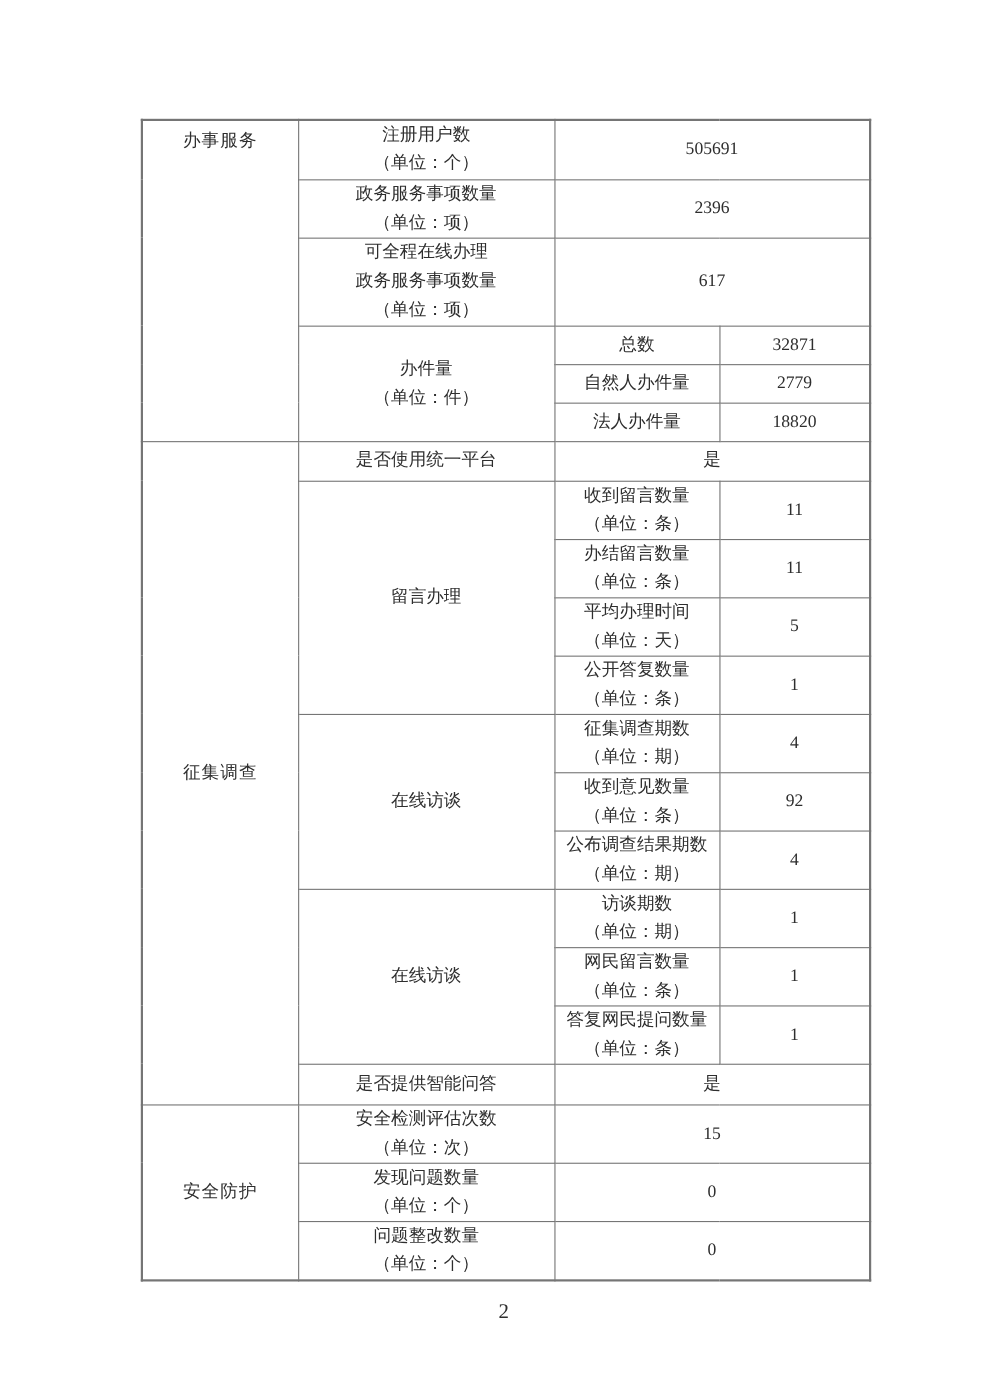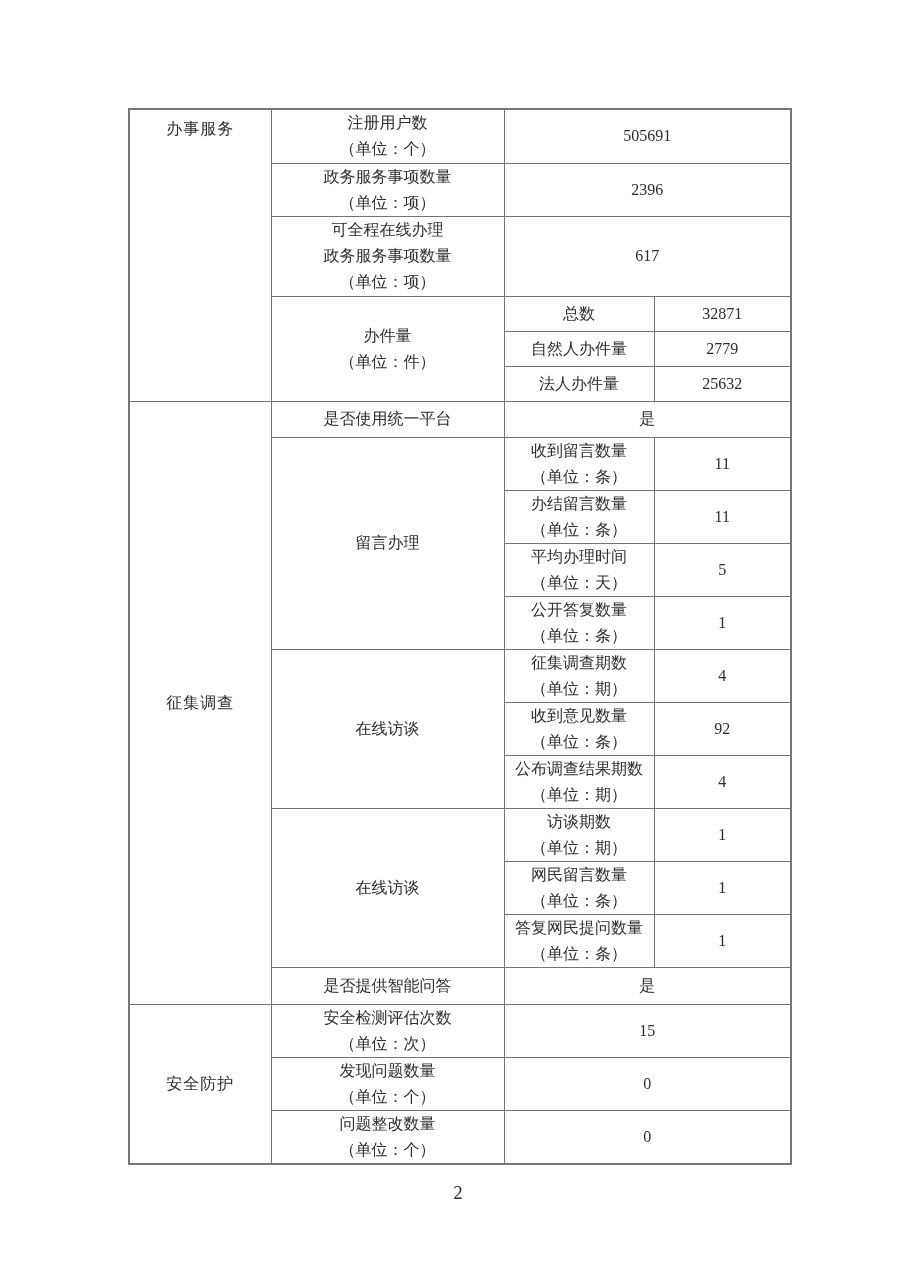--- a/index.html
+++ b/index.html
@@ -93,21 +93,21 @@
       </td>
       <td>总数</td>
       <td class="value">32871</td>
     </tr>
     <tr style="height:35px">
       <td>自然人办件量</td>
       <td class="value">2779</td>
     </tr>
     <tr style="height:35px">
       <td>法人办件量</td>
-      <td class="value">25632</td>
+      <td class="value">18820</td>
     </tr>
 
     <tr style="height:36px">
       <td rowspan="12" class="category">
         <span>征集调查</span>
       </td>
       <td>是否使用统一平台</td>
       <td colspan="2" class="value">是</td>
     </tr>
 

